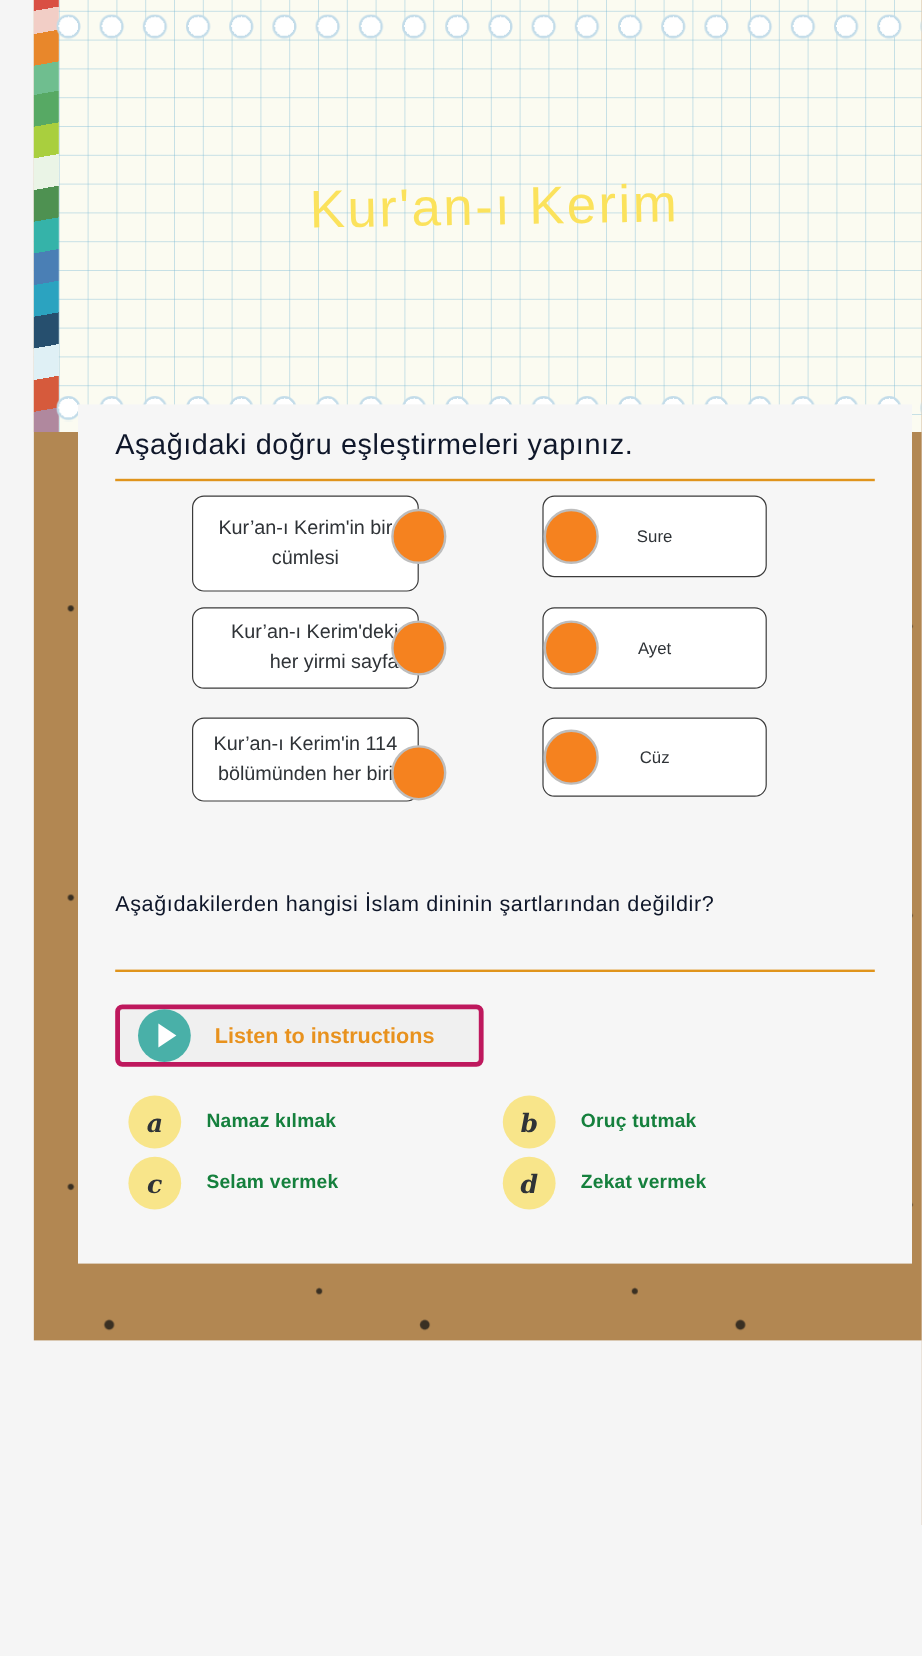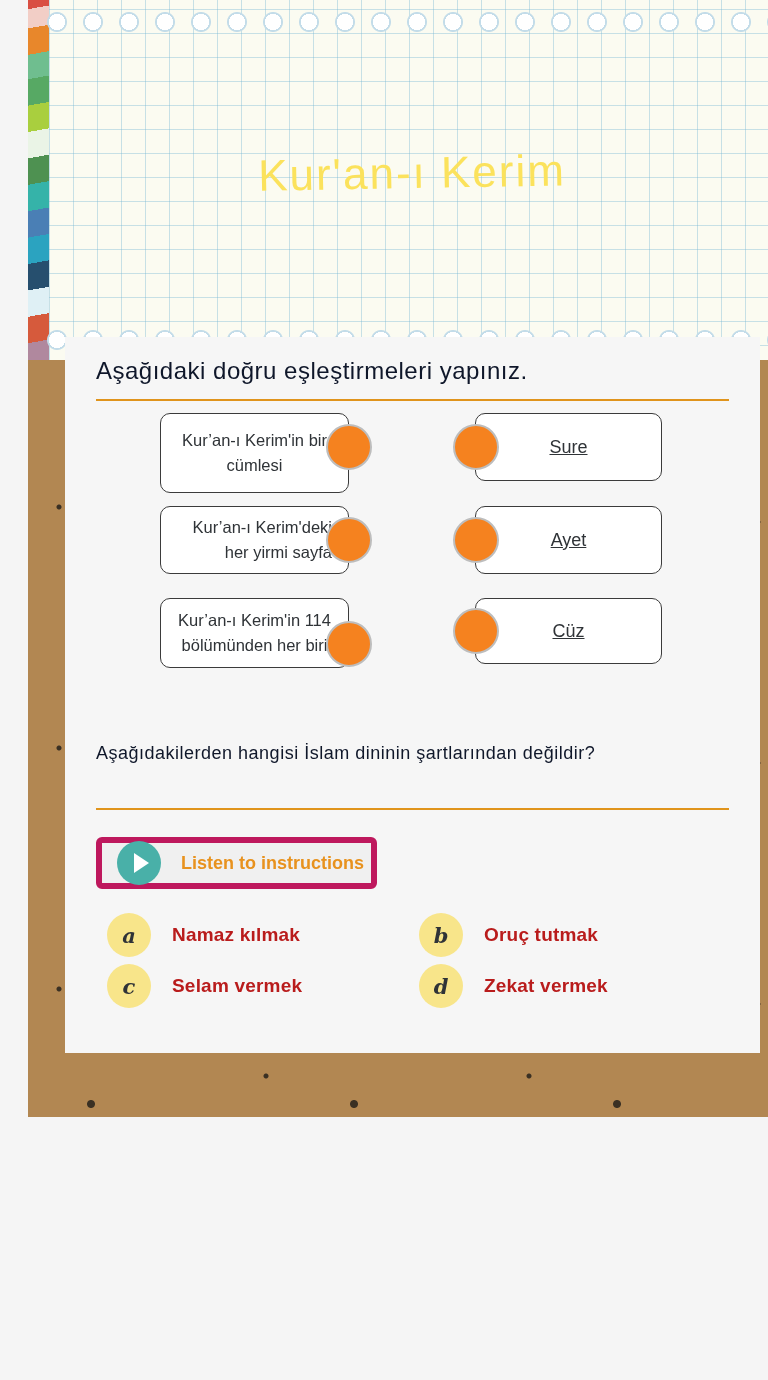--- a/index.html
+++ b/index.html
@@ -80,41 +80,41 @@
   .rule2{top:471px;}
 
   
   .match-box{
     position:absolute;box-sizing:border-box;background:#FFFFFF;
     border:1.6px solid #3B3B3B;border-radius:10px;
     display:flex;align-items:center;justify-content:center;text-align:center;
     color:#2F3337;font-size:16.5px;line-height:25px;padding:4px 16px;
   }
   .mb-l{left:95px;width:189px;}
-  .mb-r{left:410px;width:187px;font-size:18px;text-decoration:underline;}
+  .mb-r{left:387px;width:187px;font-size:14px;}
   .mb-l1{top:76px;height:80px;}
   .mb-l2{top:169px;height:68px;text-align:right;}
   .mb-l3{top:261px;height:70px;}
   .mb-r1{top:76px;height:68px;}
   .mb-r2{top:169px;height:68px;}
   .mb-r3{top:261px;height:66px;}
 
   .dot{
     position:absolute;width:42px;height:42px;border-radius:50%;
     background:#F5821F;border:2px solid #BDBDBD;cursor:pointer;
   }
   .dot-l{left:261px;}
   .dot-r{left:388px;}
   .dot-l1{top:87px;} .dot-l2{top:180px;} .dot-l3{top:284px;}
   .dot-r1{top:87px;} .dot-r2{top:180px;} .dot-r3{top:271px;}
 
   
   .listen{
-    position:absolute;left:31px;top:500px;width:281px;height:52px;
-    box-sizing:border-box;background:#F0F0F0;border:6px solid #be185d;
+    position:absolute;left:31px;top:500px;width:307px;height:52px;
+    box-sizing:border-box;background:#F0F0F0;border:4px solid #be185d;
     border-radius:6px;display:flex;align-items:center;cursor:pointer;text-align:center;
   }
   .play-circle{
     width:44px;height:44px;border-radius:50%;background:#49B0A8;
     margin-left:15px;display:flex;align-items:center;justify-content:center;
     flex:0 0 auto;
   }
   .play-tri{
     width:0;height:0;margin-left:5px;
     border-left:15px solid #FFFFFF;
@@ -129,21 +129,21 @@
   .opt-b{left:354px;top:576px;}
   .opt-c{left:42px;top:627px;}
   .opt-d{left:354px;top:627px;}
   .badge{
     width:44px;height:44px;border-radius:50%;background:#F8E58A;
     display:flex;align-items:center;justify-content:center;
     font-family:"DejaVu Serif","Liberation Serif",serif;
     font-style:italic;font-weight:700;font-size:21px;color:#2F3337;
     flex:0 0 auto;
   }
-  .opt-label{margin-left:21px;color:#b91c1c;font-size:19px;font-weight:700;letter-spacing:.2px;}
+  .opt-label{margin-left:21px;color:#15803d;font-size:16px;font-weight:700;letter-spacing:.2px;}
 </style>
 </head>
 <body>
 
 <div class="stage">
 
   <div class="kraft"></div>
 
   <div class="notebook">
     <div class="stripe left"></div>

